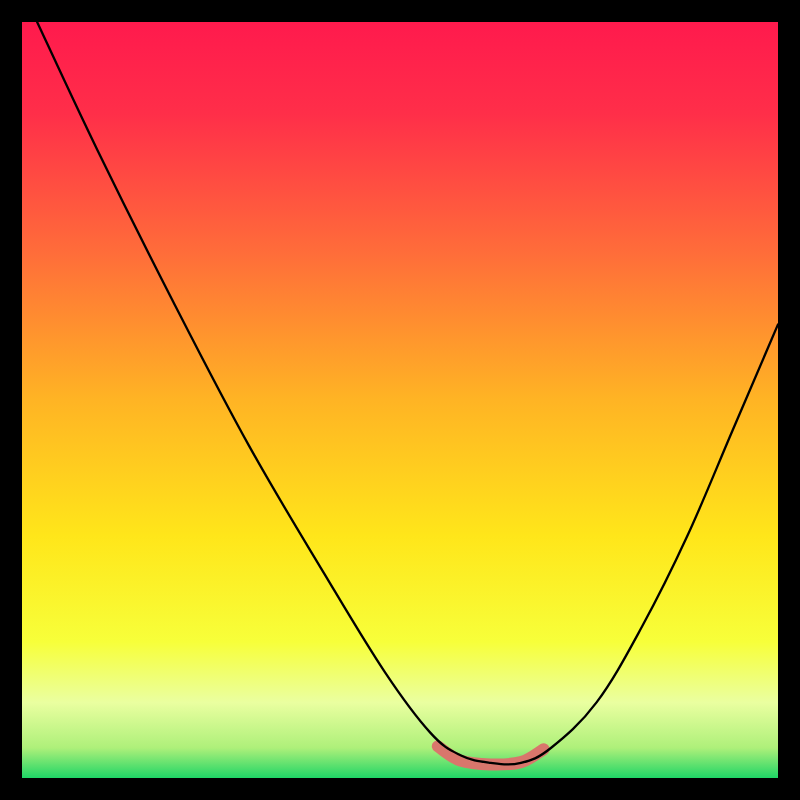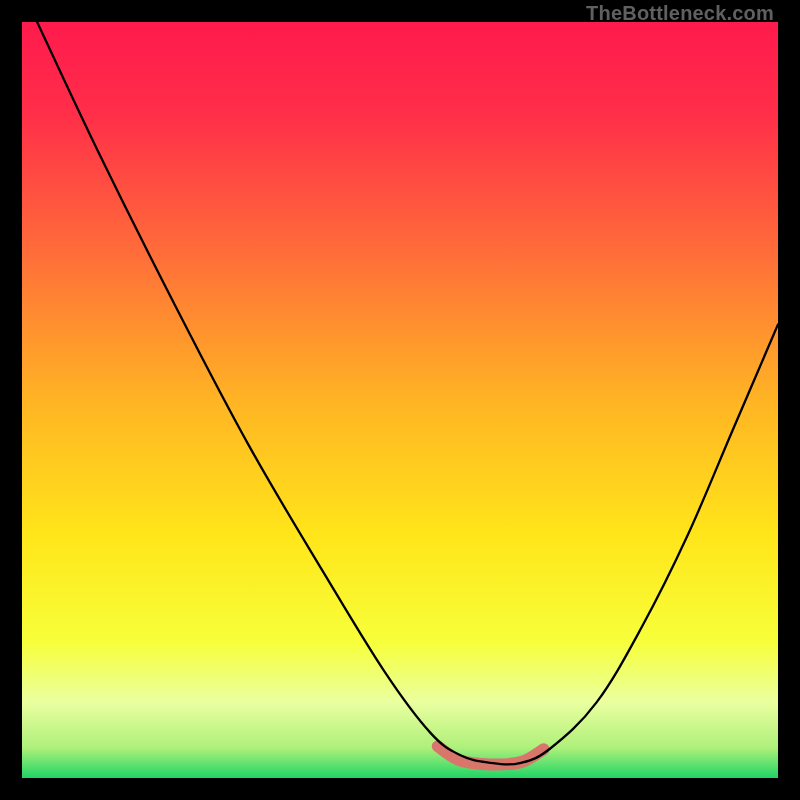--- a/index.html
+++ b/index.html
@@ -68,14 +68,13 @@
       </defs>
       <rect x="0" y="0" width="756" height="756" fill="url(#bg)"></rect>
     </svg>
   </div>
 
   <svg class="curve" width="756" height="756" viewBox="0 0 756 756" preserveAspectRatio="none">
     <path id="series-marker" fill="none" d="M 415.8 724.248 C 419.8824 726.83352, 428.95439999999996 735.3460799999999, 438.47999999999996 738.612 C 448.00559999999996 741.87792, 457.83359999999993 742.1198400000001, 468.71999999999997 742.392 C 479.6064 742.66416, 489.43440000000004 742.8456, 498.96000000000004 740.124 C 508.48560000000003 737.4024000000001, 517.5576 729.58536, 521.64 727.272" stroke="#d9766c" stroke-width="12" stroke-linecap="round" stroke-linejoin="round"></path>
     <path id="series-main" fill="none" d="M 15.120000000000001 0 C 26.0064 23.133599999999994, 51.10560000000001 78.17039999999999, 75.60000000000001 128.51999999999998 C 100.09440000000001 178.8696, 123.98400000000002 226.64879999999997, 151.20000000000002 279.71999999999997 C 178.41600000000003 332.7912, 199.58399999999997 374.3712, 226.79999999999998 423.36 C 254.016 472.34880000000004, 277.90560000000005 511.056, 302.40000000000003 551.88 C 326.8944 592.704, 343.8288 621.5831999999999, 362.88 650.16 C 381.9312 678.7368, 394.632 695.6712, 408.24 710.64 C 421.848 725.6088, 427.5936 727.8768, 438.47999999999996 733.32 C 449.36639999999994 738.7632000000001, 457.83359999999993 739.5192, 468.71999999999997 740.88 C 479.6064 742.2408, 488.07360000000006 743.6016, 498.96000000000004 740.88 C 509.8464 738.1584, 515.5919999999999 736.6464, 529.1999999999999 725.76 C 542.808 714.8736, 558.2304 702.1727999999999, 574.5600000000001 680.4 C 590.8896000000001 658.6272, 603.5903999999999 634.7375999999999, 619.92 604.8 C 636.2496 574.8624, 648.9504 549.4608, 665.28 514.0799999999999 C 681.6096 478.69919999999996, 694.3104 446.3424, 710.64 408.24 C 726.9696 370.1376, 747.8352 321.45120000000003, 756 302.40000000000003" stroke="#000000" stroke-width="2.3" stroke-linecap="round" stroke-linejoin="round"></path>
   </svg>
 
-  <div class="watermark">TheBottleneck.com</div>
 </div>
 
 </body></html>

